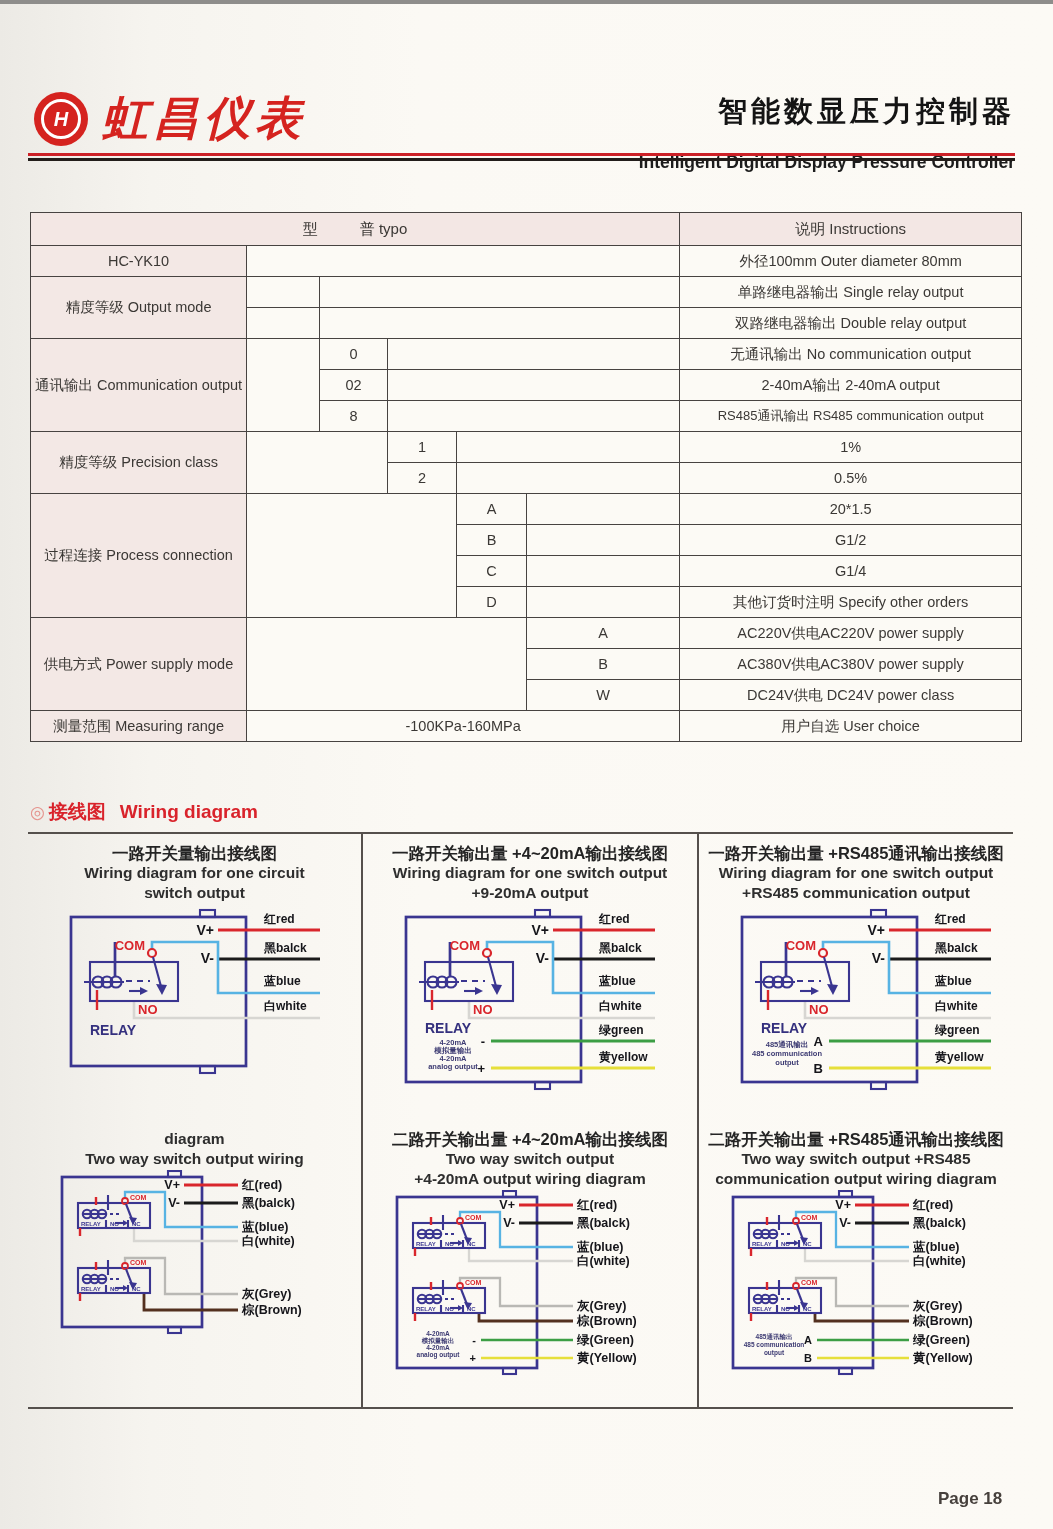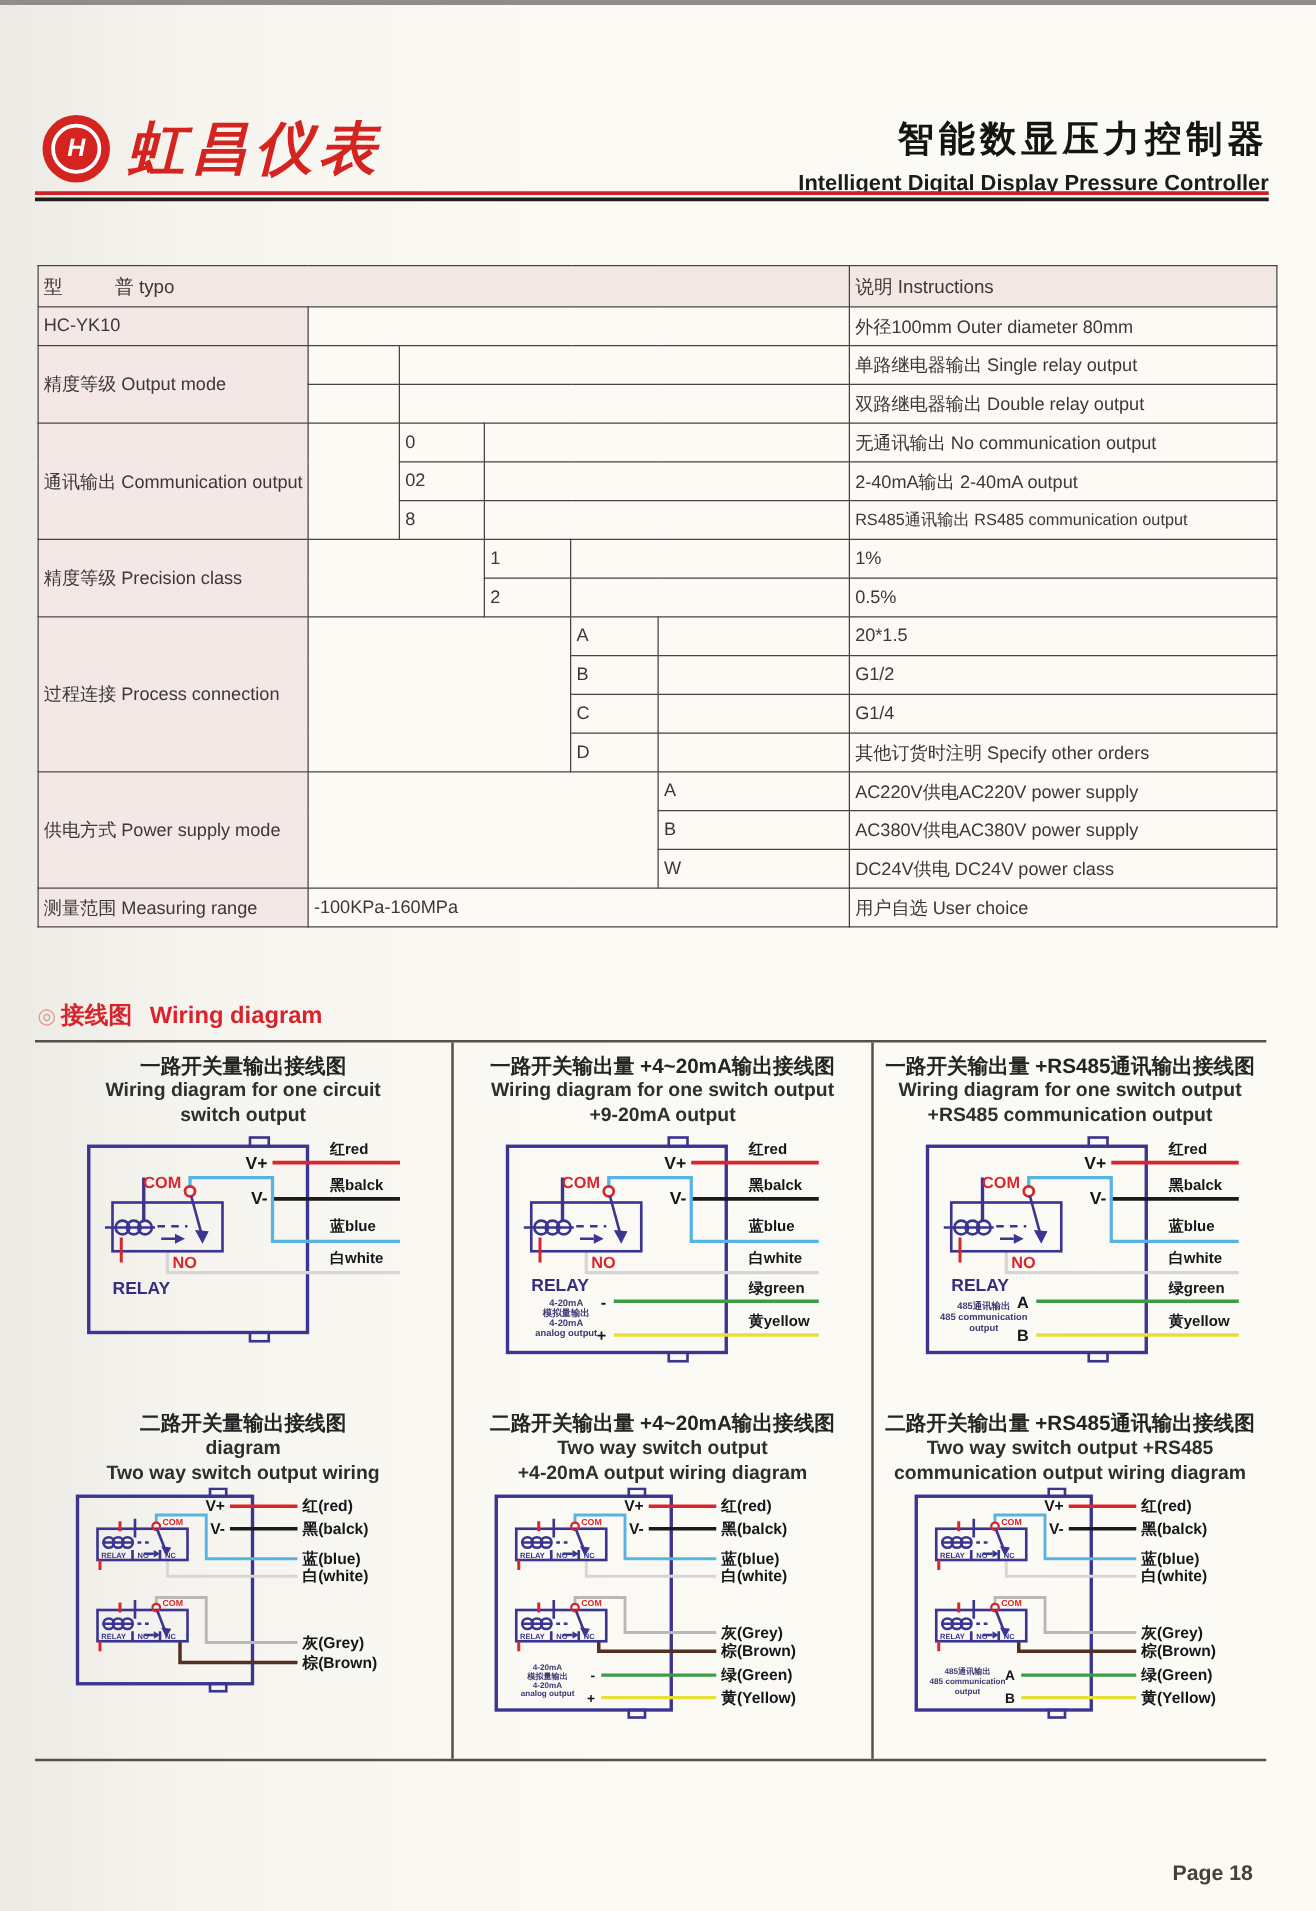--- a/index.html
+++ b/index.html
@@ -9,34 +9,34 @@
   .topbar{position:absolute;top:0;left:0;width:100%;height:4px;background:#8e8d8b;}
 
   
   .logo{position:absolute;top:88px;left:34px;display:flex;align-items:center;}
   .logo-disc{width:54px;height:54px;border-radius:50%;background:#d5231f;display:flex;align-items:center;justify-content:center;}
   .logo-ring{width:34px;height:34px;border:3px solid #fff;border-radius:50%;display:flex;align-items:center;justify-content:center;}
   .logo-ring span{color:#fff;font-weight:bold;font-style:italic;font-size:20px;line-height:1;}
   .logo-name{margin-left:14px;font-size:46px;font-weight:bold;font-style:italic;color:#d5231f;letter-spacing:5px;white-space:nowrap;text-align:center;}
   .htitles{position:absolute;top:92px;right:38px;text-align:right;}
   .htitle-zh{font-size:29px;font-weight:600;color:#141414;letter-spacing:4px;}
-  .htitle-en{font-size:17.5px;font-weight:bold;color:#1c1c1c;margin-top:4px;}
+  .htitle-en{font-size:17.5px;font-weight:bold;color:#1c1c1c;margin-top:20px;}
   .rule-red{position:absolute;top:153px;left:28px;width:987px;height:3px;background:#cc2127;}
   .rule-dark{position:absolute;top:158px;left:28px;width:987px;height:2.5px;background:#221d1a;}
 
   .sechead{position:absolute;left:30px;font-size:19px;font-weight:bold;color:#d9232b;white-space:nowrap;}
   .sechead .bullet{color:#e5948e;font-weight:normal;margin-right:4px;font-size:17px;}
   .sechead .en{margin-left:14px;}
   .sec1{top:174px;}
   .sec2{top:799px;}
 
   
   table.sel{position:absolute;top:212px;left:30px;border-collapse:collapse;table-layout:fixed;
             background:#fcfaf5;}
-  table.sel td{border:1.6px solid #474341;font-size:14.5px;color:#3b3835;text-align:left;
+  table.sel td{border:1.6px solid #474341;font-size:14.5px;color:#3b3835;text-align:center;
                padding:0 4px;height:30px;overflow:hidden;white-space:nowrap;}
   table.sel tr.hd td{height:32px;background:#f3e7e4;font-size:15px;}
   td.lab{background:#f3e8e5;text-align:left;padding-left:8px;font-size:14px;}
   td.model{background:#f3e8e5;}
   td.code{font-size:15px;}
   .gap{display:inline-block;width:42px;}
 
   
   .wgrid{position:absolute;top:832px;left:28px;width:985px;display:grid;
          grid-template-columns:333px 336px 316px;grid-template-rows:286px 287px;
@@ -329,21 +329,20 @@
         <line x1="130" y1="137" x2="292" y2="137" stroke="#3c9e44" stroke-width="2.8"></line>
         <text x="236" y="130" class="wl">绿green</text>
         <text x="124" y="169" class="term">B</text>
         <line x1="130" y1="164" x2="292" y2="164" stroke="#e6df3a" stroke-width="2.8"></line>
         <text x="236" y="157" class="wl">黄yellow</text>
       </svg>
     </div>
 
     <div class="wcell c1">
       <div class="wtitle">
-        <div class="zh">二路开关量输出接线图</div>
         <div class="en">diagram</div>
         <div class="en">Two way switch output wiring</div>
       </div>
       <svg class="wd" width="333" height="192" viewBox="0 0 333 192">
         <rect x="34" y="7" width="140" height="150" class="nv3"></rect>
         <rect x="140" y="1" width="13" height="6" class="nv"></rect>
         <rect x="140" y="157" width="13" height="6" class="nv"></rect>
         <text x="152" y="19" class="vtb">V+</text>
         <line x1="156" y1="15" x2="210" y2="15" stroke="#d9262c" stroke-width="2.8"></line>
         <text x="214" y="19" class="wlb">红(red)</text>

